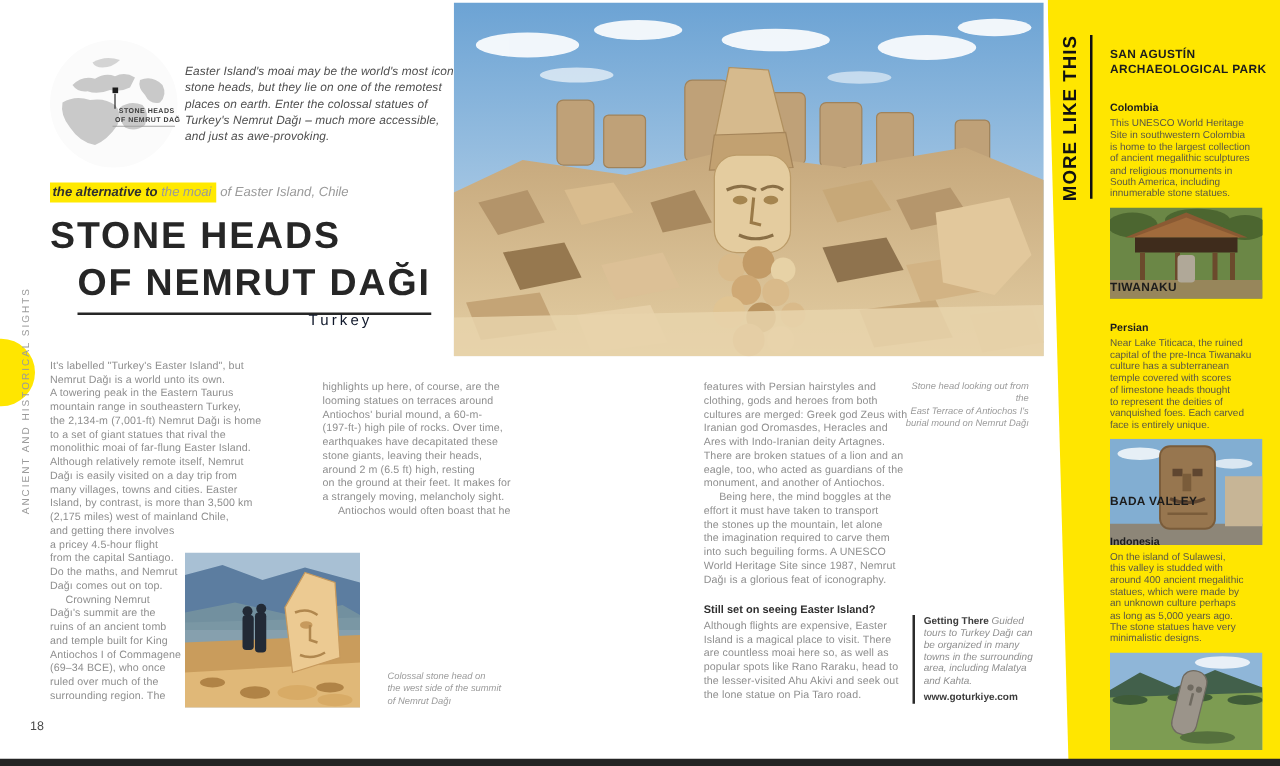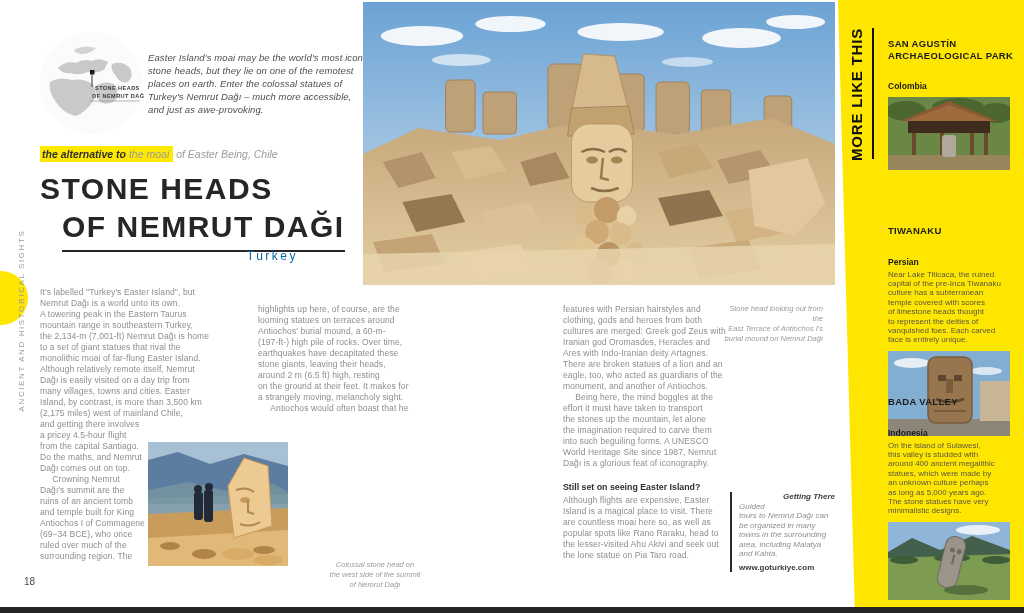--- a/index.html
+++ b/index.html
@@ -22,39 +22,39 @@
   .kicker{position:absolute;left:40px;top:148px;font-size:10.5px;font-style:italic;white-space:nowrap;}
   .kick-hl{background:#ffe900;padding:2px 4px 2px 2px;}
   .kick-bold{font-weight:bold;color:#2f2f2f;}
   .kick-grey{color:#9a9a9a;}
 
   
   .title{position:absolute;left:40px;top:170px;margin:0;font-size:30px;font-weight:bold;
         color:#262626;letter-spacing:1.5px;line-height:38px;}
   .title-l2{display:inline-block;margin-left:22px;border-bottom:2.5px solid #262626;padding-bottom:4px;}
   .country{position:absolute;left:40px;top:249px;width:258px;text-align:right;font-size:12px;
-        letter-spacing:2.5px;color:#0369a1;}
+        letter-spacing:2.5px;color:#0f172a;}
 
   
   .body-col{position:absolute;font-size:8.5px;line-height:11px;color:#8e8e8e;white-space:pre-wrap;letter-spacing:0.1px;}
   .col1{left:40px;top:287px;width:206px;}
   .col2a{left:258px;top:304px;width:202px;}
   .col2b{left:310px;top:414px;width:155px;}
   .col3p1{left:563px;top:304px;width:202px;}
   .col3-heading{position:absolute;left:563px;top:482px;font-size:8.8px;font-weight:bold;color:#303030;text-align:right;}
   .col3p2{left:563px;top:495px;width:202px;}
 
   .caption{position:absolute;font-style:italic;font-size:7.5px;line-height:10px;color:#9b9b9b;white-space:pre-line;}
-  .inset-caption{left:310px;top:560px;width:130px;text-align:center;}
+  .inset-caption{left:310px;top:536px;width:130px;}
   .main-caption{left:723px;top:304px;width:100px;text-align:right;}
 
   
   .gt{position:absolute;left:730px;top:492px;width:102px;border-left:2px solid #2b2b2b;
       padding-left:7px;font-size:8px;line-height:9.5px;}
-  .gt-label{font-weight:bold;font-style:italic;color:#3c3c3c;margin-left:44px;}
+  .gt-label{font-weight:bold;color:#3c3c3c;}
   .gt-text{font-style:italic;color:#8f8f8f;white-space:pre-wrap;}
   .gt-link{font-weight:bold;color:#3c3c3c;margin-top:4px;}
 
   
   .main-photo{position:absolute;left:363px;top:2px;width:472px;height:283px;}
   .inset-photo{position:absolute;left:148px;top:442px;width:140px;height:124px;}
   .photo-svg{display:block;width:100%;height:100%;}
 
   
   .sidebar{position:absolute;left:838px;top:0;width:186px;height:608px;background:#ffe600;
@@ -95,21 +95,21 @@
       <line x1="52" y1="71" x2="102" y2="71" stroke="#9a9a9a" stroke-width="0.7"></line>
     </svg>
   </div>
 
   <div class="intro">Easter Island's moai may be the world's most iconic
 stone heads, but they lie on one of the remotest
 places on earth. Enter the colossal statues of
 Turkey's Nemrut Dağı – much more accessible,
 and just as awe-provoking.</div>
 
-  <div class="kicker"><span class="kick-hl"><span class="kick-bold">the alternative to</span><span class="kick-grey"> the moai</span></span><span class="kick-grey"> of Easter Being, Chile</span></div>
+  <div class="kicker"><span class="kick-hl"><span class="kick-bold">the alternative to</span><span class="kick-grey"> the moai</span></span><span class="kick-grey"> of Easter Island, Chile</span></div>
 
   <h1 class="title"><span>STONE HEADS</span><br><span class="title-l2">OF NEMRUT DAĞI</span></h1>
   <div class="country">Turkey</div>
 
   <div class="body-col col1">It's labelled "Turkey's Easter Island", but
 Nemrut Dağı is a world unto its own.
 A towering peak in the Eastern Taurus
 mountain range in southeastern Turkey,
 the 2,134-m (7,001-ft) Nemrut Dağı is home
 to a set of giant statues that rival the
@@ -166,21 +166,21 @@
 the lone statue on Pia Taro road.</div>
 
   <div class="caption inset-caption">Colossal stone head on
 the west side of the summit
 of Nemrut Dağı</div>
   <div class="caption main-caption">Stone head looking out from the
 East Terrace of Antiochos I's
 burial mound on Nemrut Dağı</div>
 
   <div class="gt"><span class="gt-label">Getting There </span><span class="gt-text">Guided
-tours to Nemrut Dağı can
+tours to Turkey Dağı can
 be organized in many
 towns in the surrounding
 area, including Malatya
 and Kahta.</span><div class="gt-link">www.goturkiye.com</div></div>
 
   <div class="main-photo">
     <svg class="photo-svg" viewBox="0 0 480 283" preserveAspectRatio="none">
       <defs>
         <linearGradient id="sky" x1="0" y1="0" x2="0" y2="1">
           <stop offset="0" stop-color="#6ca3d4"></stop>
@@ -296,20 +296,27 @@
   </div>
 
   <div class="sidebar"></div>
   <div class="more-rule"></div>
   <div class="more-tab">MORE LIKE THIS</div>
 
   <div class="sb-sec sb-sec1">
     <div class="sb-title">SAN AGUSTÍN
 ARCHAEOLOGICAL PARK</div>
     <div class="sb-country">Colombia</div>
+    <div class="sb-text">This UNESCO World Heritage
+Site in southwestern Colombia
+is home to the largest collection
+of ancient megalithic sculptures
+and religious monuments in
+South America, including
+innumerable stone statues.</div>
     <svg class="sb-photo" width="122" height="73" viewBox="0 0 122 73">
       <rect width="122" height="73" fill="#6b8746"></rect>
       <g fill="#4c6630">
           <ellipse cx="18" cy="14" rx="20" ry="10"></ellipse>
           <ellipse cx="70" cy="10" rx="26" ry="9"></ellipse>
           <ellipse cx="108" cy="16" rx="18" ry="10"></ellipse>
         </g>
       <polygon points="12,24 61,4 110,24" fill="#8a5a33"></polygon>
       <polygon points="18,24 61,8 104,24" fill="#a06b3c"></polygon>
       <rect x="20" y="24" width="82" height="12" fill="#3f2c1c"></rect>

